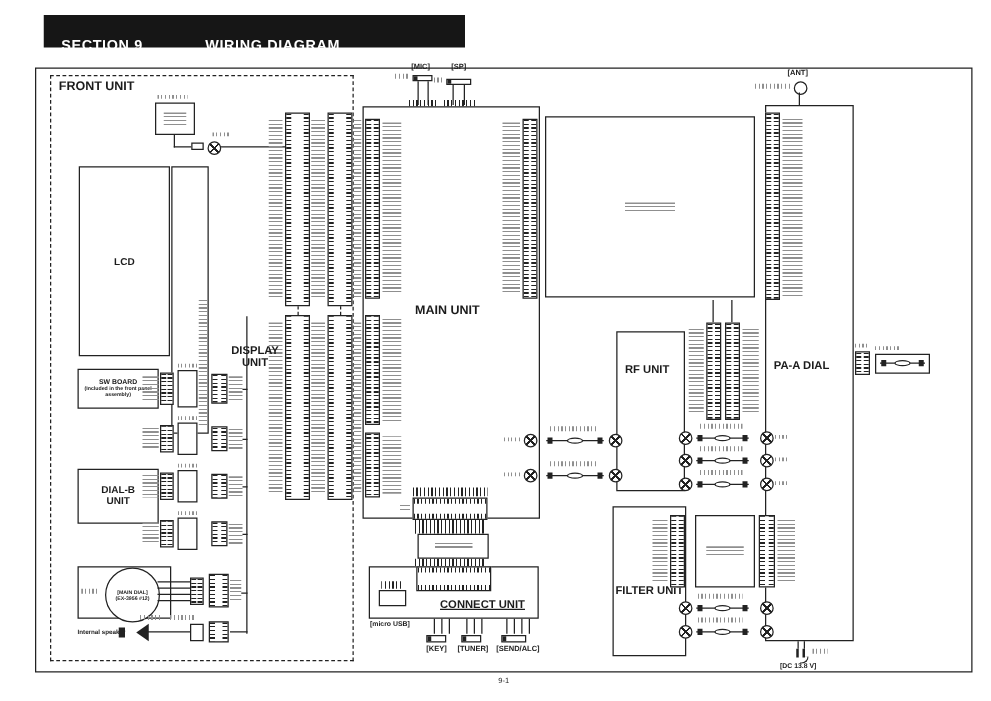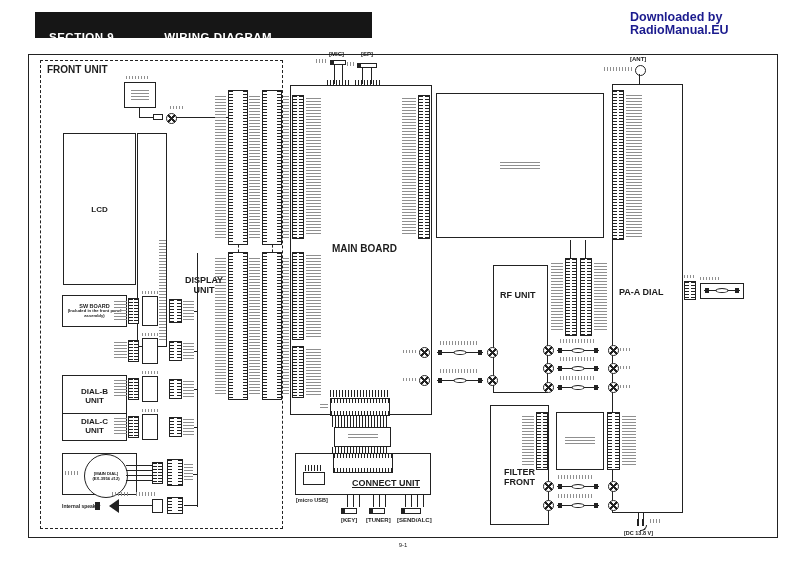--- a/index.html
+++ b/index.html
@@ -49,24 +49,20 @@
 </style>
 </head>
 <body>
 
 <div id="page">
 
   <div class="hbar" style="left:35px;top:12px;width:337px;height:26px;">
     <span class="f11" style="margin-left:14px;">SECTION 9</span>
     <span class="f11" style="margin-left:50px;">WIRING DIAGRAM</span>
   </div>
-  <div class="wm" style="left:630px;top:11px;">
-    <div>Downloaded by</div>
-    <div>RadioManual.EU</div>
-  </div>
 
   <div class="box" style="left:28px;top:54px;width:750px;height:484px;background:transparent;"></div>
   <div class="lbl f6" style="left:28px;top:542px;width:750px;text-align:center;font-weight:normal;">9-1</div>
 
   <div class="dashedbox" style="left:40px;top:60px;width:243px;height:469px;"></div>
   <div class="lbl f10" style="left:47px;top:64px;">FRONT UNIT</div>
 
   <div class="tgh" style="left:126px;top:76px;width:24px;height:3px;"></div>
   <div class="box thin ctr" style="left:124px;top:82px;width:32px;height:26px;">
     <div class="tg" style="position:static;width:18px;height:10px;"></div>
@@ -124,23 +120,20 @@
     <span class="lbl f8 wrap" style="position:static;width:40px;">DIAL-B UNIT</span>
   </div>
   <div class="tg" style="left:114px;top:380px;width:13px;height:18px;"></div>
   <div class="pins-v" style="left:128px;top:378px;width:11px;height:22px;"></div>
   <div class="tgh" style="left:142px;top:371px;width:16px;height:3px;"></div>
   <div class="box thin" style="left:142px;top:376px;width:16px;height:26px;"></div>
   <div class="pins-v" style="left:169px;top:379px;width:13px;height:20px;"></div>
   <div class="tg" style="left:183px;top:381px;width:11px;height:17px;"></div>
   <div class="wire" style="left:194px;top:389px;width:4px;height:1px;"></div>
 
-  <div class="box ctr" style="left:62px;top:413px;width:65px;height:28px;">
-    <span class="lbl f8 wrap" style="position:static;width:40px;">DIAL-C UNIT</span>
-  </div>
   <div class="tg" style="left:114px;top:418px;width:13px;height:18px;"></div>
   <div class="pins-v" style="left:128px;top:416px;width:11px;height:22px;"></div>
   <div class="tgh" style="left:142px;top:409px;width:16px;height:3px;"></div>
   <div class="box thin" style="left:142px;top:414px;width:16px;height:26px;"></div>
   <div class="pins-v" style="left:169px;top:417px;width:13px;height:20px;"></div>
   <div class="tg" style="left:183px;top:419px;width:11px;height:17px;"></div>
   <div class="wire" style="left:194px;top:427px;width:4px;height:1px;"></div>
 
   <div class="box" style="left:62px;top:453px;width:75px;height:42px;"></div>
   <div class="circ ctr col" style="left:84px;top:454px;width:42px;height:42px;">
@@ -162,21 +155,21 @@
   <div class="wire" style="left:112px;top:505px;width:40px;height:1px;"></div>
   <div class="tgh" style="left:112px;top:492px;width:18px;height:4px;"></div>
   <div class="tgh" style="left:136px;top:492px;width:20px;height:4px;"></div>
   <div class="box thin" style="left:152px;top:499px;width:11px;height:14px;"></div>
   <div class="pins-v" style="left:167px;top:497px;width:16px;height:17px;"></div>
   <div class="wire" style="left:184px;top:505px;width:14px;height:1px;"></div>
 
   <div class="wire" style="left:197px;top:253px;width:1px;height:254px;"></div>
 
   <div class="box" style="left:290px;top:85px;width:142px;height:330px;"></div>
-  <div class="lbl f10" style="left:332px;top:243px;">MAIN BOARD</div>
+  <div class="lbl f10" style="left:332px;top:243px;">MAIN UNIT</div>
   <div class="pins-v" style="left:292px;top:95px;width:12px;height:144px;"></div>
   <div class="tg" style="left:306px;top:98px;width:15px;height:138px;"></div>
   <div class="pins-v" style="left:292px;top:252px;width:12px;height:88px;"></div>
   <div class="tg" style="left:306px;top:255px;width:15px;height:82px;"></div>
   <div class="pins-v" style="left:292px;top:346px;width:12px;height:52px;"></div>
   <div class="tg" style="left:306px;top:349px;width:15px;height:46px;"></div>
   <div class="tg" style="left:402px;top:98px;width:14px;height:138px;"></div>
   <div class="pins-v" style="left:418px;top:95px;width:12px;height:144px;"></div>
 
   <div class="lbl f6" style="left:329px;top:51px;">[MIC]</div>
@@ -255,21 +248,21 @@
   <div class="tgh" style="left:620px;top:366px;width:12px;height:3px;"></div>
   <div class="tgh" style="left:560px;top:376px;width:34px;height:4px;"></div>
   <div class="coax" style="left:543px;top:382px;"></div>
   <div class="cable" style="left:557px;top:384px;width:42px;">
       <div class="loop"></div>
     </div>
   <div class="coax" style="left:608px;top:382px;"></div>
   <div class="tgh" style="left:620px;top:385px;width:12px;height:3px;"></div>
 
   <div class="box" style="left:490px;top:405px;width:59px;height:120px;"></div>
-  <div class="lbl f9 wrap" style="left:492px;top:468px;width:55px;">FILTER FRONT</div>
+  <div class="lbl f9 wrap" style="left:492px;top:468px;width:55px;">FILTER UNIT</div>
   <div class="tg" style="left:522px;top:416px;width:12px;height:50px;"></div>
   <div class="pins-v" style="left:536px;top:412px;width:12px;height:58px;"></div>
   <div class="box thin ctr" style="left:556px;top:412px;width:48px;height:58px;">
     <div class="tg" style="position:static;width:30px;height:8px;"></div>
   </div>
   <div class="pins-v" style="left:607px;top:412px;width:13px;height:58px;"></div>
   <div class="tg" style="left:622px;top:416px;width:14px;height:50px;"></div>
 
   <div class="tgh" style="left:558px;top:475px;width:36px;height:4px;"></div>
   <div class="coax" style="left:543px;top:481px;"></div>

